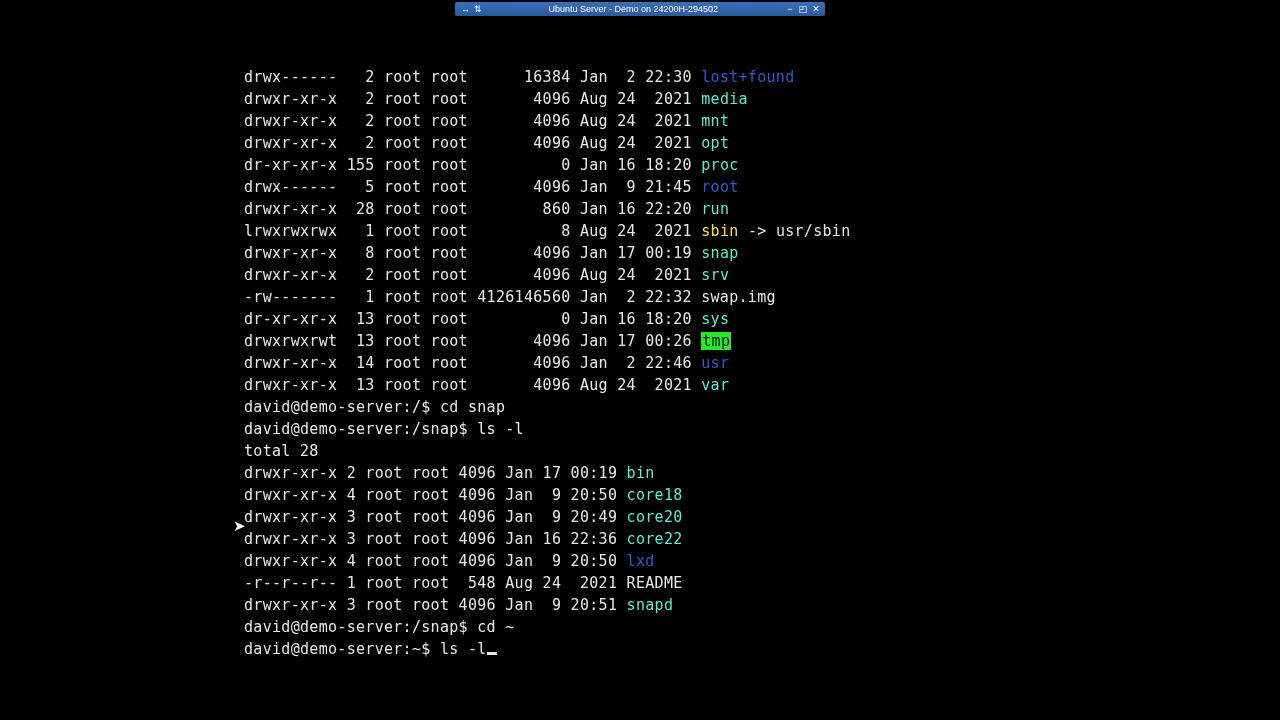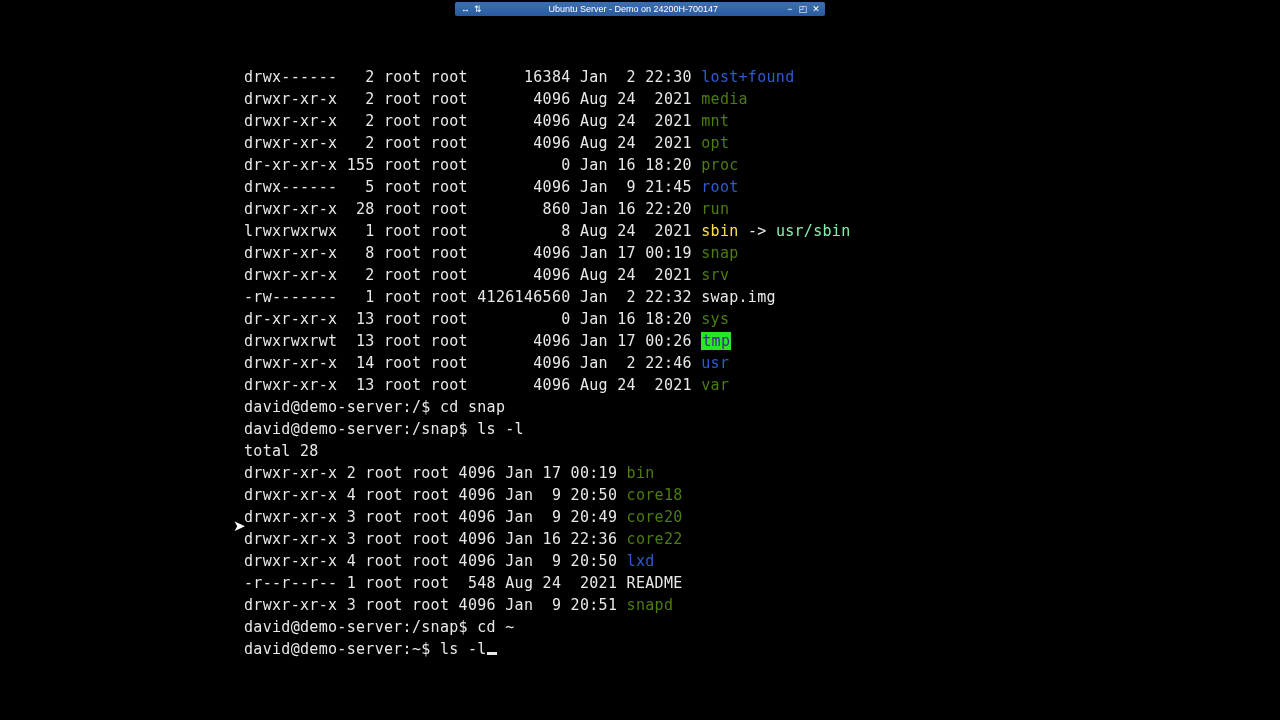--- a/index.html
+++ b/index.html
@@ -59,24 +59,24 @@
     position: absolute;
     top: 66px;
     left: 244px;
     font-size: 15px;
     line-height: 22px;
     color: #e8e8e8;
     white-space: pre;
     letter-spacing: 0.3px;
   }
   .dir { color: #2f5bd1; }
-  .dirb { color: #4d7c0f; }
+  .dirb { color: #5eead4; }
   .link { color: #fde047; }
-  .linktarget { color: #86efac; }
-  .sticky { background: #27e827; color: #4c1d95; padding: 0 1px; }
+  .linktarget { color: #e5e5e5; }
+  .sticky { background: #27e827; color: #0f172a; padding: 0 1px; }
   .cursor {
     display: inline-block;
     width: 10px;
     height: 3px;
     background: #e8e8e8;
     vertical-align: -1px;
   }
   .mouse {
     position: absolute;
     top: 518px;
@@ -88,21 +88,21 @@
   }
 </style>
 </head>
 <body>
 
 <div class="titlebar">
   <div class="titlebar-left">
     <span>↔</span>
     <span>⇅</span>
   </div>
-  <div class="titlebar-title">Ubuntu Server - Demo on 24200H-700147</div>
+  <div class="titlebar-title">Ubuntu Server - Demo on 24200H-294502</div>
   <div class="titlebar-right">
     <div class="win-btn">−</div>
     <div class="win-btn">◰</div>
     <div class="win-btn">✕</div>
   </div>
 </div>
 
 <div class="terminal" id="term"><div>drwx------   2 root root      16384 Jan  2 22:30 <span class="dir">lost+found</span></div><div>drwxr-xr-x   2 root root       4096 Aug 24  2021 <span class="dirb">media</span></div><div>drwxr-xr-x   2 root root       4096 Aug 24  2021 <span class="dirb">mnt</span></div><div>drwxr-xr-x   2 root root       4096 Aug 24  2021 <span class="dirb">opt</span></div><div>dr-xr-xr-x 155 root root          0 Jan 16 18:20 <span class="dirb">proc</span></div><div>drwx------   5 root root       4096 Jan  9 21:45 <span class="dir">root</span></div><div>drwxr-xr-x  28 root root        860 Jan 16 22:20 <span class="dirb">run</span></div><div>lrwxrwxrwx   1 root root          8 Aug 24  2021 <span class="link">sbin</span> -&gt; <span class="linktarget">usr/sbin</span></div><div>drwxr-xr-x   8 root root       4096 Jan 17 00:19 <span class="dirb">snap</span></div><div>drwxr-xr-x   2 root root       4096 Aug 24  2021 <span class="dirb">srv</span></div><div>-rw-------   1 root root 4126146560 Jan  2 22:32 swap.img</div><div>dr-xr-xr-x  13 root root          0 Jan 16 18:20 <span class="dirb">sys</span></div><div>drwxrwxrwt  13 root root       4096 Jan 17 00:26 <span class="sticky">tmp</span></div><div>drwxr-xr-x  14 root root       4096 Jan  2 22:46 <span class="dir">usr</span></div><div>drwxr-xr-x  13 root root       4096 Aug 24  2021 <span class="dirb">var</span></div><div>david@demo-server:/$ cd snap</div><div>david@demo-server:/snap$ ls -l</div><div>total 28</div><div>drwxr-xr-x 2 root root 4096 Jan 17 00:19 <span class="dirb">bin</span></div><div>drwxr-xr-x 4 root root 4096 Jan  9 20:50 <span class="dirb">core18</span></div><div>drwxr-xr-x 3 root root 4096 Jan  9 20:49 <span class="dirb">core20</span></div><div>drwxr-xr-x 3 root root 4096 Jan 16 22:36 <span class="dirb">core22</span></div><div>drwxr-xr-x 4 root root 4096 Jan  9 20:50 <span class="dir">lxd</span></div><div>-r--r--r-- 1 root root  548 Aug 24  2021 README</div><div>drwxr-xr-x 3 root root 4096 Jan  9 20:51 <span class="dirb">snapd</span></div><div>david@demo-server:/snap$ cd ~</div><div>david@demo-server:~$ ls -l<span class="cursor"></span></div></div>
 
 <div class="mouse">➤</div>

